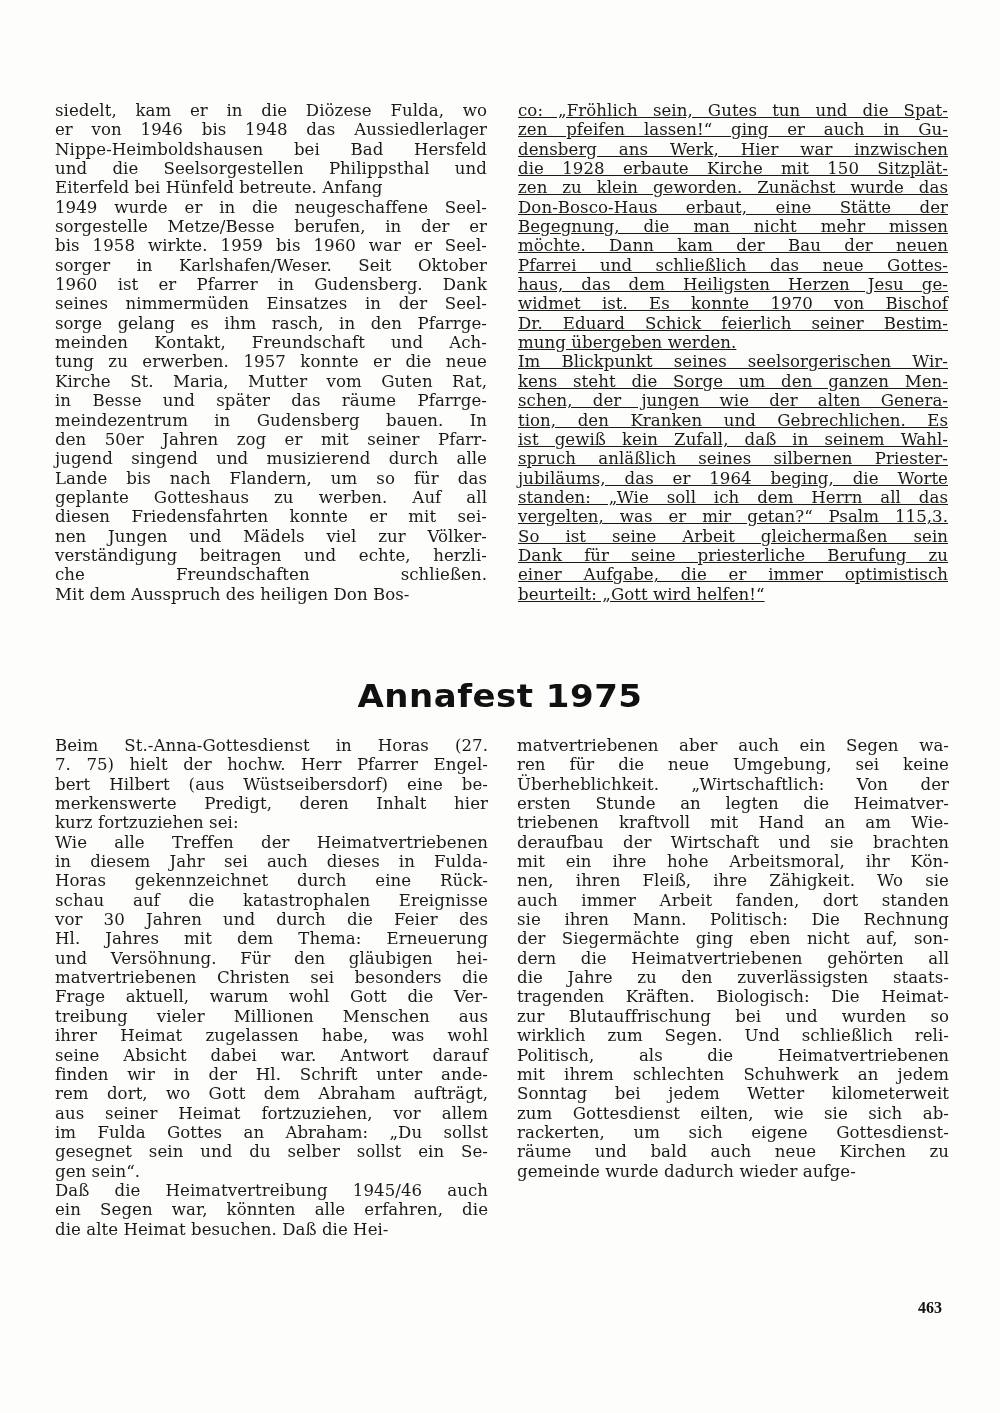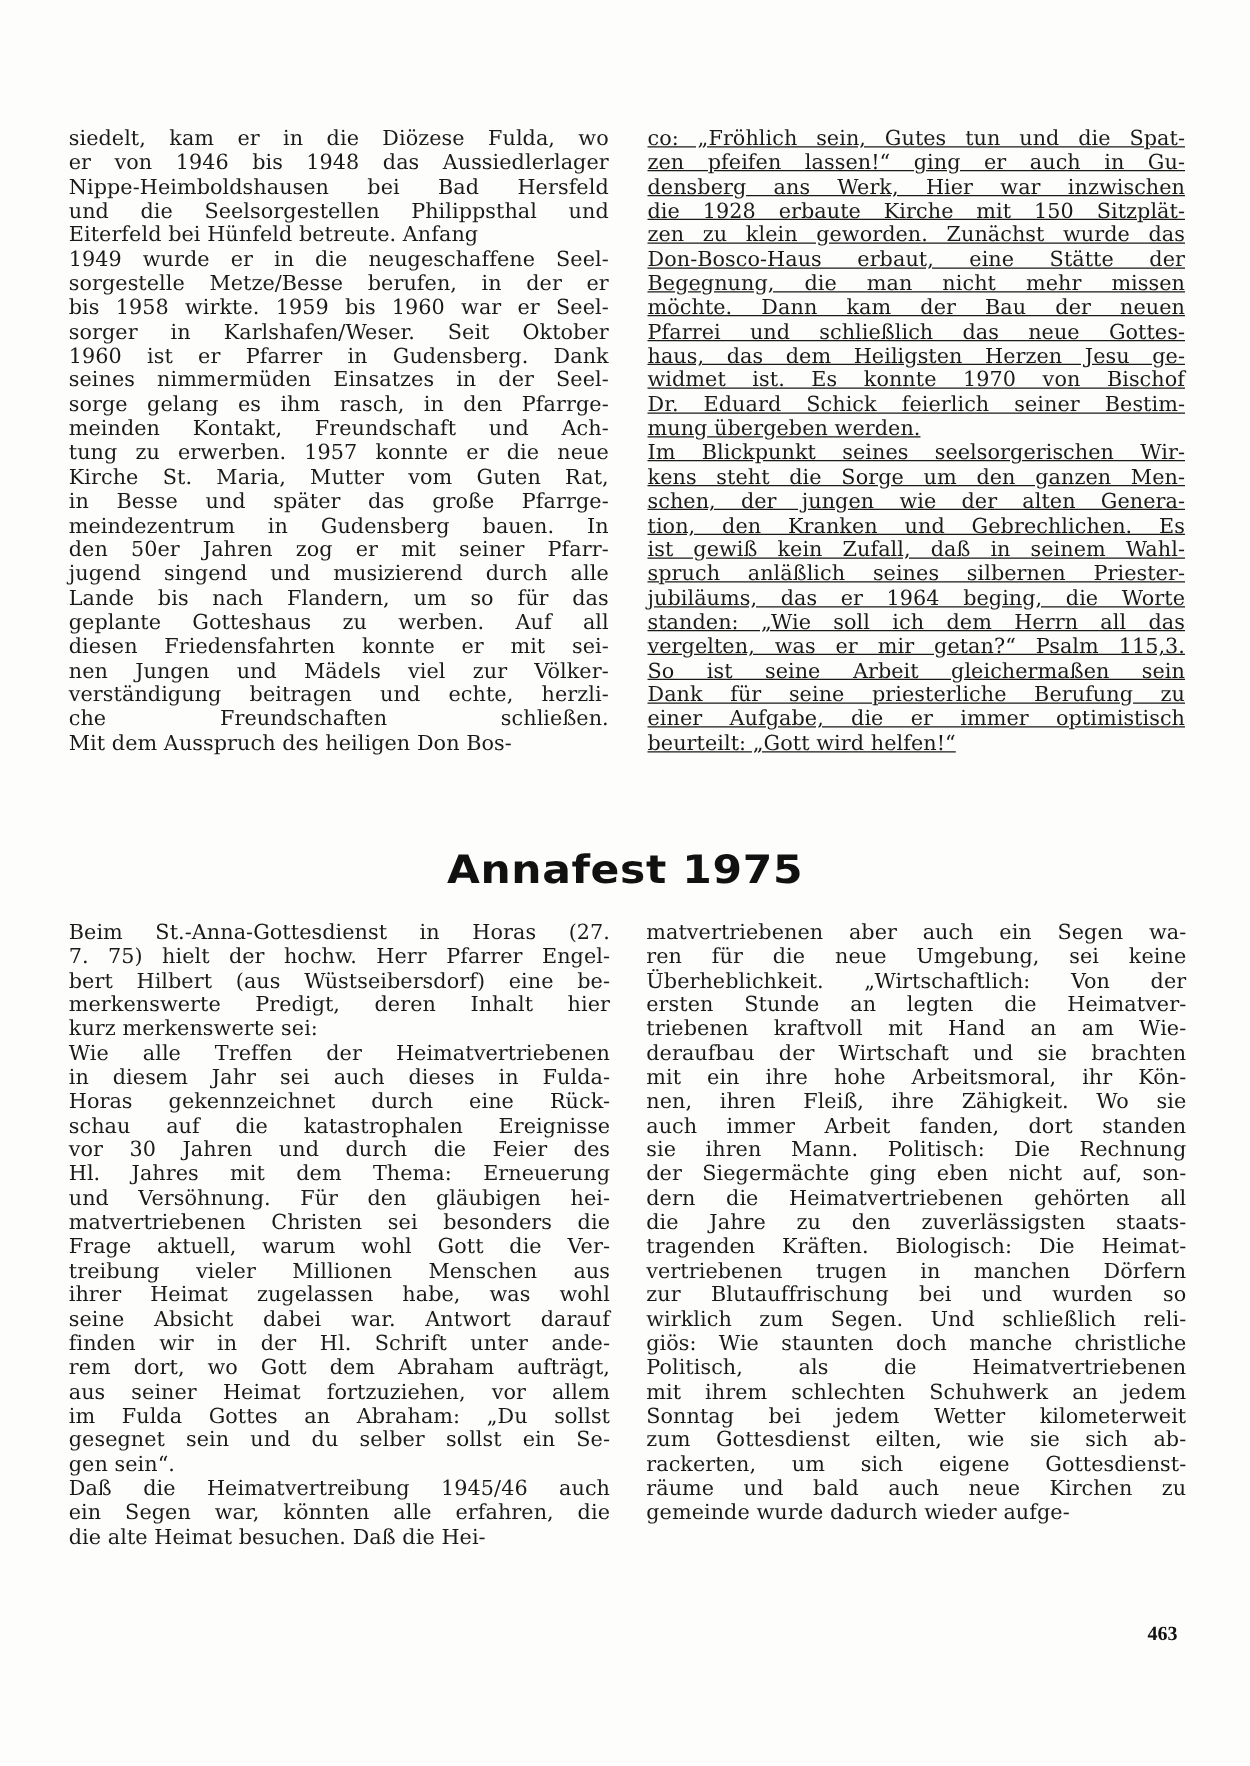--- a/index.html
+++ b/index.html
@@ -50,21 +50,21 @@
     <span class="ln">1949 wurde er in die neugeschaffene Seel-</span>
     <span class="ln">sorgestelle Metze/Besse berufen, in der er</span>
     <span class="ln">bis 1958 wirkte. 1959 bis 1960 war er Seel-</span>
     <span class="ln">sorger in Karlshafen/Weser. Seit Oktober</span>
     <span class="ln">1960 ist er Pfarrer in Gudensberg. Dank</span>
     <span class="ln">seines nimmermüden Einsatzes in der Seel-</span>
     <span class="ln">sorge gelang es ihm rasch, in den Pfarrge-</span>
     <span class="ln">meinden Kontakt, Freundschaft und Ach-</span>
     <span class="ln">tung zu erwerben. 1957 konnte er die neue</span>
     <span class="ln">Kirche St. Maria, Mutter vom Guten Rat,</span>
-    <span class="ln">in Besse und später das große Pfarrge-</span>
+    <span class="ln">in Besse und später das räume Pfarrge-</span>
     <span class="ln">meindezentrum in Gudensberg bauen. In</span>
     <span class="ln">den 50er Jahren zog er mit seiner Pfarr-</span>
     <span class="ln">jugend singend und musizierend durch alle</span>
     <span class="ln">Lande bis nach Flandern, um so für das</span>
     <span class="ln">geplante Gotteshaus zu werben. Auf all</span>
     <span class="ln">diesen Friedensfahrten konnte er mit sei-</span>
     <span class="ln">nen Jungen und Mädels viel zur Völker-</span>
     <span class="ln">verständigung beitragen und echte, herzli-</span>
     <span class="ln">che Freundschaften schließen.</span>
     <span class="ln last">Mit dem Ausspruch des heiligen Don Bos-</span>
@@ -98,21 +98,21 @@
     <span class="ln last">beurteilt: „Gott wird helfen!“</span>
   </div>
 
 <div id="heading">Annafest 1975</div>
 
 <div id="bot-left" class="col">
     <span class="ln">Beim St.-Anna-Gottesdienst in Horas (27.</span>
     <span class="ln">7. 75) hielt der hochw. Herr Pfarrer Engel-</span>
     <span class="ln">bert Hilbert (aus Wüstseibersdorf) eine be-</span>
     <span class="ln">merkenswerte Predigt, deren Inhalt hier</span>
-    <span class="ln last">kurz merkenswerte sei:</span>
+    <span class="ln last">kurz fortzuziehen sei:</span>
     <span class="ln">Wie alle Treffen der Heimatvertriebenen</span>
     <span class="ln">in diesem Jahr sei auch dieses in Fulda-</span>
     <span class="ln">Horas gekennzeichnet durch eine Rück-</span>
     <span class="ln">schau auf die katastrophalen Ereignisse</span>
     <span class="ln">vor 30 Jahren und durch die Feier des</span>
     <span class="ln">Hl. Jahres mit dem Thema: Erneuerung</span>
     <span class="ln">und Versöhnung. Für den gläubigen hei-</span>
     <span class="ln">matvertriebenen Christen sei besonders die</span>
     <span class="ln">Frage aktuell, warum wohl Gott die Ver-</span>
     <span class="ln">treibung vieler Millionen Menschen aus</span>
@@ -136,24 +136,22 @@
     <span class="ln">triebenen kraftvoll mit Hand an am Wie-</span>
     <span class="ln">deraufbau der Wirtschaft und sie brachten</span>
     <span class="ln">mit ein ihre hohe Arbeitsmoral, ihr Kön-</span>
     <span class="ln">nen, ihren Fleiß, ihre Zähigkeit. Wo sie</span>
     <span class="ln">auch immer Arbeit fanden, dort standen</span>
     <span class="ln">sie ihren Mann. Politisch: Die Rechnung</span>
     <span class="ln">der Siegermächte ging eben nicht auf, son-</span>
     <span class="ln">dern die Heimatvertriebenen gehörten all</span>
     <span class="ln">die Jahre zu den zuverlässigsten staats-</span>
     <span class="ln">tragenden Kräften. Biologisch: Die Heimat-</span>
-    <span class="ln">vertriebenen trugen in manchen Dörfern</span>
     <span class="ln">zur Blutauffrischung bei und wurden so</span>
     <span class="ln">wirklich zum Segen. Und schließlich reli-</span>
-    <span class="ln">giös: Wie staunten doch manche christliche</span>
     <span class="ln">Politisch, als die Heimatvertriebenen</span>
     <span class="ln">mit ihrem schlechten Schuhwerk an jedem</span>
     <span class="ln">Sonntag bei jedem Wetter kilometerweit</span>
     <span class="ln">zum Gottesdienst eilten, wie sie sich ab-</span>
     <span class="ln">rackerten, um sich eigene Gottesdienst-</span>
     <span class="ln">räume und bald auch neue Kirchen zu</span>
     <span class="ln last">gemeinde wurde dadurch wieder aufge-</span>
   </div>
 
 <div id="page-number">463</div>

